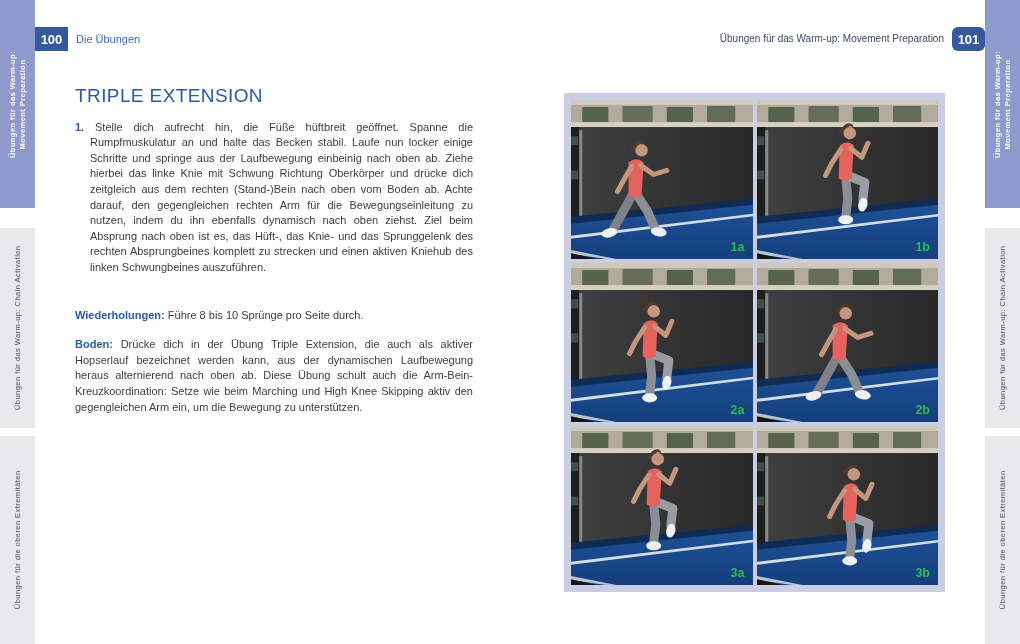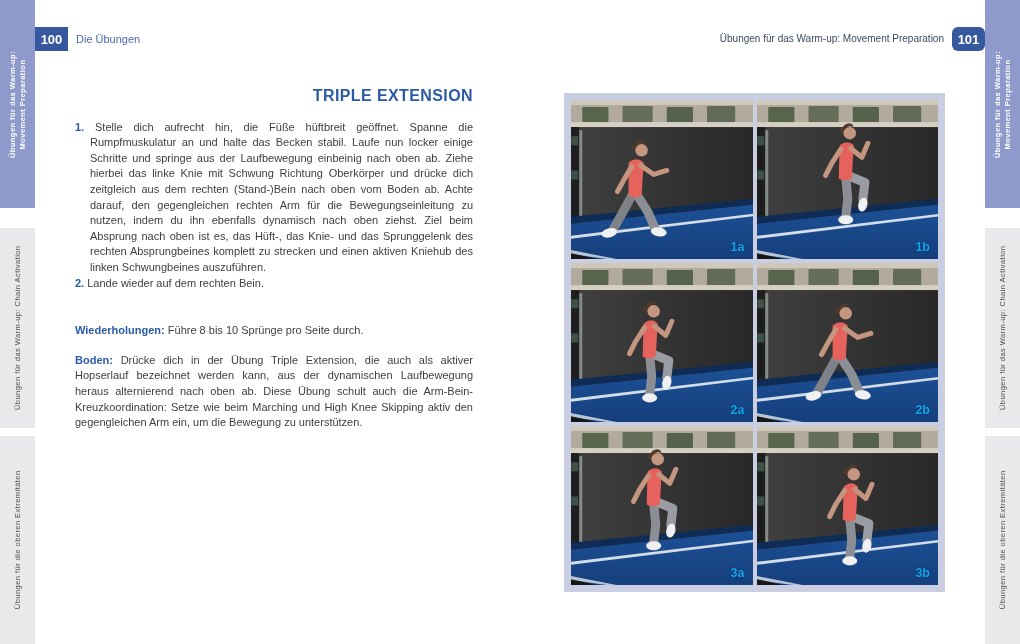--- a/index.html
+++ b/index.html
@@ -47,22 +47,22 @@
     font-size:10px;color:#3c4a63;
   }
 
   
   .article{
     position:absolute;left:75px;top:88px;width:398px;
     font-size:11px;line-height:15.6px;color:#3e3e3e;
   }
   .article h1{
     margin:0 0 16px 0;
-    font-size:16px;letter-spacing:.4px;
-    color:#2b5aa6;font-weight:bold;text-align:right;
+    font-size:19px;letter-spacing:.4px;
+    color:#2b5aa6;font-weight:normal;
   }
   .article p{margin:0 0 14px 0;text-align:justify;}
   .lead{color:#2b5aa6;font-weight:bold;}
   ol.steps{list-style:none;margin:0 0 32px 0;padding:0;}
   ol.steps li{
     text-align:justify;
     padding-left:15px;text-indent:-15px;margin:0;
   }
   ol.steps .num{color:#2b5aa6;font-weight:bold;}
 
@@ -70,21 +70,21 @@
   .photo-frame{
     position:absolute;left:564px;top:93px;width:381px;height:499px;
     background:#c9cee3;box-sizing:border-box;padding:7px;
     display:grid;grid-template-columns:1fr 1fr;grid-template-rows:1fr 1fr 1fr;
     gap:4px;
   }
   .photo{position:relative;overflow:hidden;background:#2d2d2d;}
   .photo svg{display:block;width:100%;height:100%;}
   .photo .tag{
     position:absolute;right:8px;bottom:5px;
-    color:#0ea5e9;font-weight:bold;font-size:12.5px;
+    color:#22c55e;font-weight:bold;font-size:12.5px;
     text-shadow:0 0 2px rgba(0,0,0,.35);
   }
 </style>
 </head>
 <body>
 
 <svg width="0" height="0" style="position:absolute" aria-hidden="true">
   <defs>
     <linearGradient id="wallg" x1="0" y1="0" x2="1" y2="0">
       <stop offset="0" stop-color="#404040"></stop>
@@ -136,22 +136,20 @@
 <div class="runhead-right">Übungen für das Warm-up: Movement Preparation</div>
 <div class="pagenum-box pagenum-right">101</div>
 
 <div class="article">
   <h1>TRIPLE EXTENSION</h1>
 
 
   <ol class="steps">
     <li><span class="num">1.</span>
       <span>Stelle dich aufrecht hin, die Füße hüftbreit geöffnet. Spanne die Rumpfmuskulatur an und halte das Becken stabil. Laufe nun locker einige Schritte und springe aus der Laufbewegung einbeinig nach oben ab. Ziehe hierbei das linke Knie mit Schwung Richtung Oberkörper und drücke dich zeitgleich aus dem rechten (Stand-)Bein nach oben vom Boden ab. Achte darauf, den gegengleichen rechten Arm für die Bewegungseinleitung zu nutzen, indem du ihn ebenfalls dynamisch nach oben ziehst. Ziel beim Absprung nach oben ist es, das Hüft-, das Knie- und das Sprunggelenk des rechten Absprungbeines komplett zu strecken und einen aktiven Kniehub des linken Schwungbeines auszuführen.</span></li>
-    <li><span class="num">2.</span>
-      <span>Lande wieder auf dem rechten Bein.</span></li>
   </ol>
 
   <p><span class="lead">Wiederholungen:</span>
     <span>Führe 8 bis 10 Sprünge pro Seite durch.</span></p>
 
   <p><span class="lead">Boden:</span>
     <span>Drücke dich in der Übung Triple Extension, die auch als aktiver Hopserlauf bezeichnet werden kann, aus der dynamischen Laufbewegung heraus alternierend nach oben ab. Diese Übung schult auch die Arm-Bein-Kreuzkoordination: Setze wie beim Marching und High Knee Skipping aktiv den gegengleichen Arm ein, um die Bewegung zu unterstützen.</span></p>
 </div>
 
 <div class="photo-frame">

